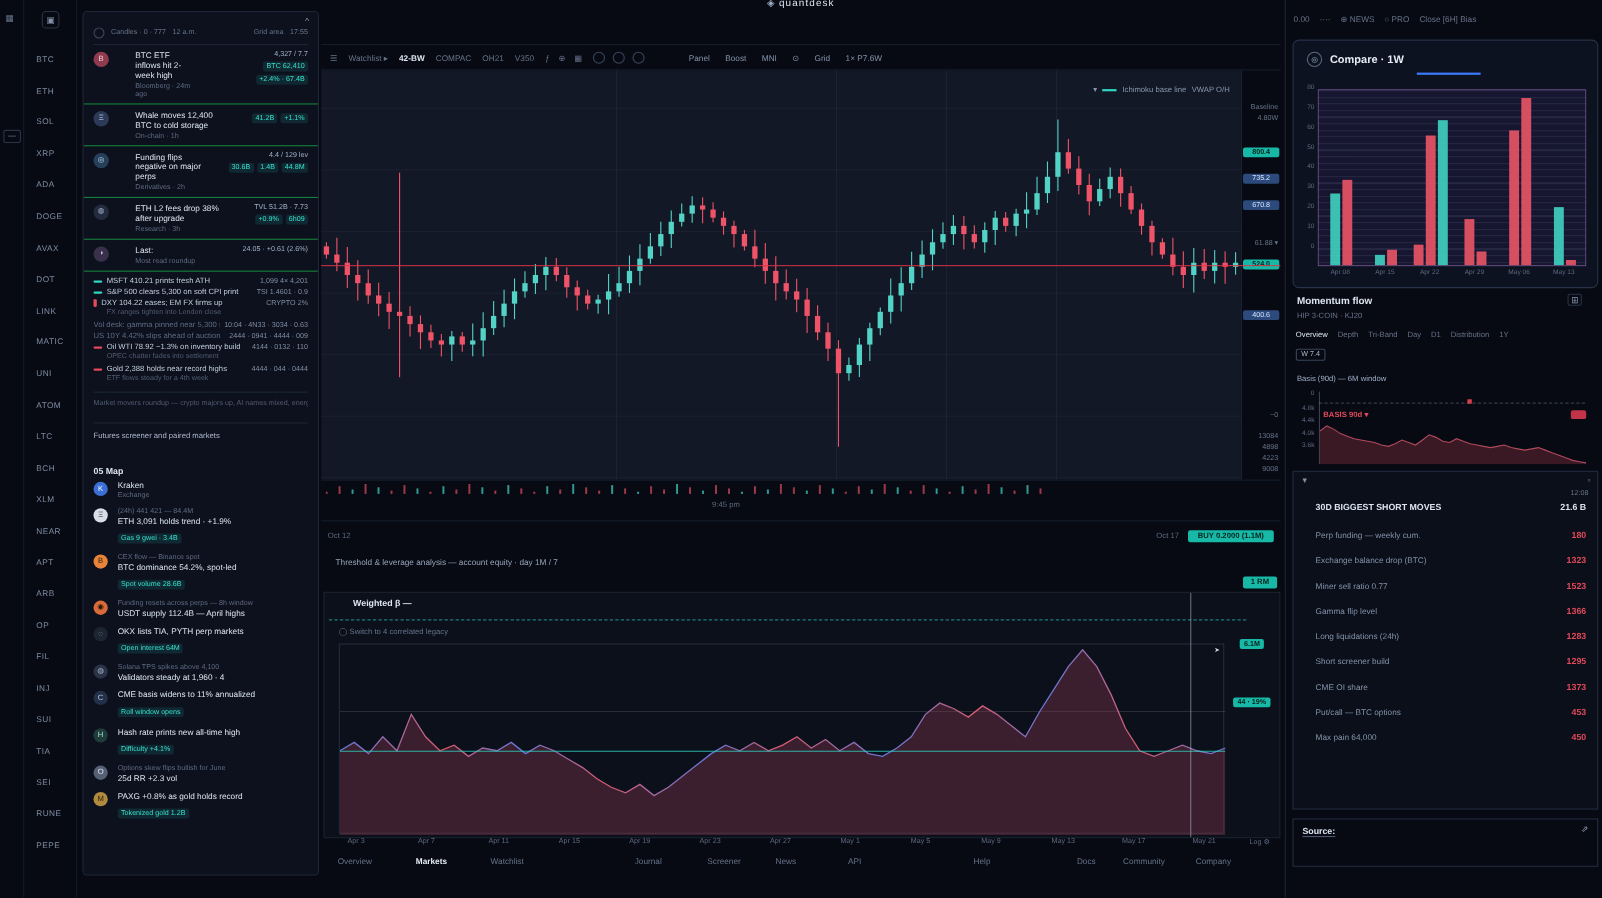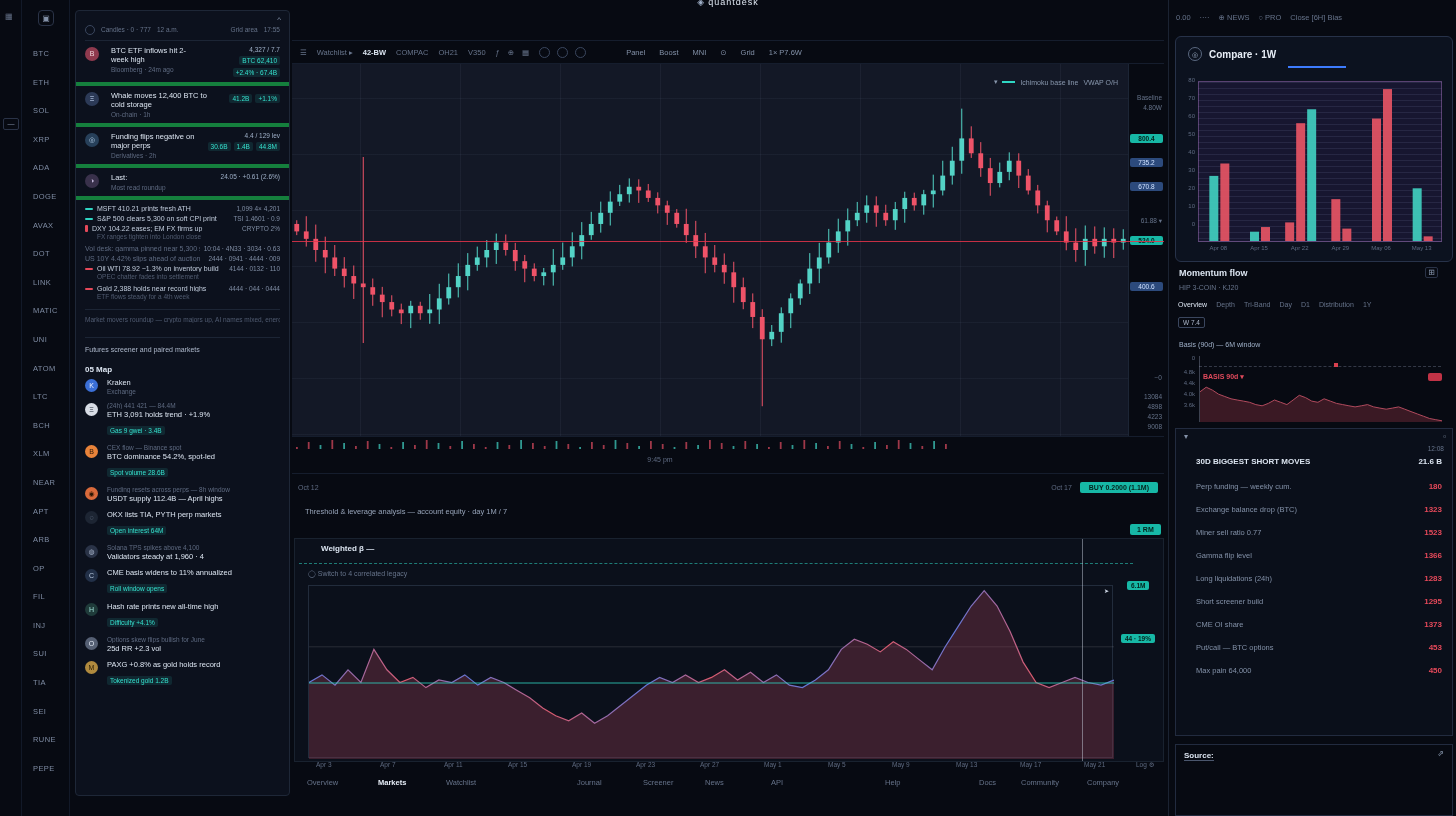--- a/index.html
+++ b/index.html
@@ -18,39 +18,39 @@
   #tickerCol{left:22px;top:0;width:48px;height:816px;border-right:1px solid #121928}
   #tickerHeaderIcon{left:38px;top:10px;width:16px;height:16px;border:1px solid #2a3347;border-radius:4px;color:#8391a8;font-size:8px;text-align:center;line-height:15px}
   #tickers{left:22px;top:40px;width:48px}
   .ticker{height:28.6px;line-height:28.6px;font-size:7.5px;color:#7f8ca3;padding-left:11px;letter-spacing:.4px}
   
   #feedPanel{left:75px;top:10px;width:215px;height:786px;background:#0c111d;border:1px solid #1e2737;border-radius:4px;overflow:hidden}
   #feedCollapse{position:absolute;right:8px;top:4px;font-size:8px;color:#8391a8}
   .feed-toolbar{margin:8px 9px 0;height:22px;display:flex;align-items:center;gap:6px;font-size:6.5px;color:#66738a;border-bottom:1px solid #1c2535;white-space:nowrap}
   .ft-circle{width:10px;height:10px;border:1px solid #3a465e;border-radius:50%;flex:0 0 auto}
   .ft-spacer{flex:1}
-  .news-item{display:grid;grid-template-columns:18px 1fr auto;gap:0 8px;padding:5px 9px;border-bottom:4px solid #15803d}
+  .news-item{display:grid;grid-template-columns:18px 1fr auto;gap:0 20px;padding:5px 9px;border-bottom:1px solid #15803d}
   .avatar{width:14px;height:14px;border-radius:50%;font-size:7px;text-align:center;line-height:14px;margin-top:1px}
   .ni-title{font-size:7.5px;color:#dbe4f0}
   .ni-meta{font-size:6.5px;color:#5e6a81;margin-top:2px}
   .ni-right{text-align:right;max-width:86px}
   .ni-r1{font-size:6.5px;color:#9fb0c8}
   .chips{margin-top:3px;display:flex;gap:3px;justify-content:flex-end;flex-wrap:wrap}
   .chip{font-size:6.5px;color:#35e0cd;background:rgba(47,214,195,.12);padding:1px 3px;border-radius:2px;white-space:nowrap}
   #marketRows{padding:2px 9px 0}
   .mrow{display:flex;gap:4px;align-items:baseline;padding:3px 0 0;font-size:7px}
   .dash{width:8px;height:2px;border-radius:1px;flex:0 0 auto;align-self:center}
   .dash.teal{background:#2fd6c3}.dash.red{background:#e5495a}.dash.bar{width:3px;height:7px;background:#e5495a}
   .mtext{color:#c2cddd;flex:1;white-space:nowrap;overflow:hidden}
   .mtext.dim{color:#5e6a81}
   .mright{color:#7f8ca3;font-size:6.5px;white-space:nowrap}
   .msub{color:#505b70;font-size:6.5px;padding:1px 0 2px 12px;white-space:nowrap;overflow:hidden}
   #feedFooter{margin:7px 9px 0;padding-top:6px;border-top:1px solid #1c2535;font-size:6.5px;color:#515c72;white-space:nowrap;overflow:hidden}
   #screenerHeader{margin:14px 9px 0;padding-top:8px;border-top:1px solid #1c2535;font-size:7px;color:#aeb9cc}
-  #screenerSub{margin:12px 9px 0;font-size:8px;color:#dbe4f0;font-weight:bold}
+  #screenerSub{margin:24px 9px 0;font-size:8px;color:#dbe4f0;font-weight:bold}
   .sc-item{display:grid;grid-template-columns:17px 1fr;gap:0 5px;padding:4px 9px 3px}
   .sc-avatar{width:13px;height:13px;border-radius:50%;font-size:7px;text-align:center;line-height:13px;margin-top:1px}
   .sc-pre{font-size:6.5px;color:#5e6a81;margin-bottom:1px;white-space:nowrap;overflow:hidden}
   .sc-line{font-size:7.5px;color:#dbe4f0;white-space:nowrap;overflow:hidden}
   .sc-chip{display:inline-block;margin-top:2px;font-size:6.5px;color:#35e0cd;background:rgba(47,214,195,.12);padding:1px 3px;border-radius:2px}
   .sc-sub{font-size:6.5px;color:#5e6a81;margin-top:1px}
   
   #chartToolbar{left:292px;top:40px;width:872px;height:24px;border-top:1px solid #151d2d;border-bottom:1px solid #151d2d;display:flex;align-items:center;gap:10px;padding:0 8px;font-size:7.5px;color:#66738a;white-space:nowrap}
   #chartToolbar .sym{color:#dbe4f0;font-weight:bold}
   .circ{width:11px;height:11px;border:1px solid #3a465e;border-radius:50%;display:inline-block}
@@ -117,21 +117,21 @@
   #miniSvgWrap{position:absolute;left:31px;top:382px;width:242px;height:40px}
   #tableCard{position:absolute;left:6px;top:428px;width:278px;height:308px;border:1px solid #222b3f;background:#0a0f1a}
   .tc-expand{position:absolute;left:8px;top:3px;font-size:8px;color:#8391a8}
   .tc-corner{position:absolute;right:6px;top:3px;font-size:8px;color:#8391a8}
   .tc-time{position:absolute;right:8px;top:16px;font-size:6.5px;color:#66738a}
   .tc-header{position:absolute;left:20px;right:10px;top:28px;display:flex;justify-content:space-between;font-size:8px;font-weight:bold;color:#dbe4f0}
   #tableRows{position:absolute;left:20px;right:10px;top:46px}
   .trow{height:23px;display:flex;justify-content:space-between;align-items:center}
   .trow .lbl{font-size:7.5px;color:#8391a8}
   .trow .val{font-size:8px;color:#e5495a;font-weight:bold}
-  #sourceCard{position:absolute;left:6px;top:744px;width:278px;height:72px;border:1px solid #222b3f}
+  #sourceCard{position:absolute;left:6px;top:744px;width:278px;height:44px;border:1px solid #222b3f}
   .src-label{position:absolute;left:8px;top:6px;font-size:8px;font-weight:bold;color:#dbe4f0;border-bottom:1px solid #4a566d}
   .src-icon{position:absolute;right:8px;top:4px;font-size:8px;color:#8897ad}
   svg{display:block}
 </style>
 </head>
 <body>
 
 <div class="abs" id="brand">
   <span class="glyph">◈</span><span>quantdesk</span>
 </div>
@@ -221,20 +221,34 @@
         <div class="ni-body">
           <div class="ni-title">Funding flips negative on major perps</div>
           <div class="ni-meta">Derivatives · 2h</div>
         </div>
         <div class="ni-right">
           <div class="ni-r1">4.4 / 129 lev</div>
           <div class="chips">
             <span class="chip">30.6B</span>
             <span class="chip">1.4B</span>
             <span class="chip">44.8M</span>
+          </div>
+        </div>
+      </div>
+      <div class="news-item">
+        <div class="avatar" style="background: rgb(35, 43, 62); color: rgb(174, 187, 214);">◍</div>
+        <div class="ni-body">
+          <div class="ni-title">ETH L2 fees drop 38% after upgrade</div>
+          <div class="ni-meta">Research · 3h</div>
+        </div>
+        <div class="ni-right">
+          <div class="ni-r1">TVL 51.2B · 7.73</div>
+          <div class="chips">
+            <span class="chip">+0.9%</span>
+            <span class="chip">6h09</span>
           </div>
         </div>
       </div>
       <div class="news-item">
         <div class="avatar" style="background: rgb(57, 49, 75); color: rgb(202, 191, 227);">◑</div>
         <div class="ni-body">
           <div class="ni-title">Last:</div>
           <div class="ni-meta">Most read roundup</div>
         </div>
         <div class="ni-right">

